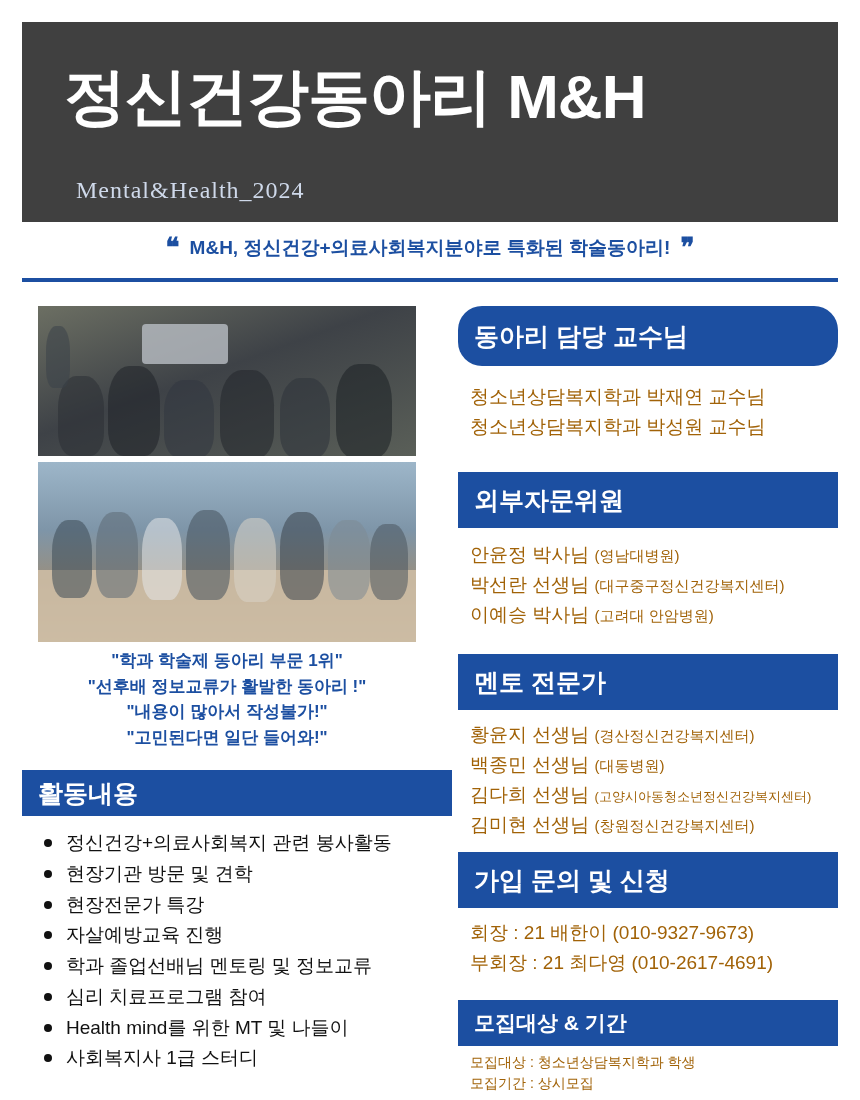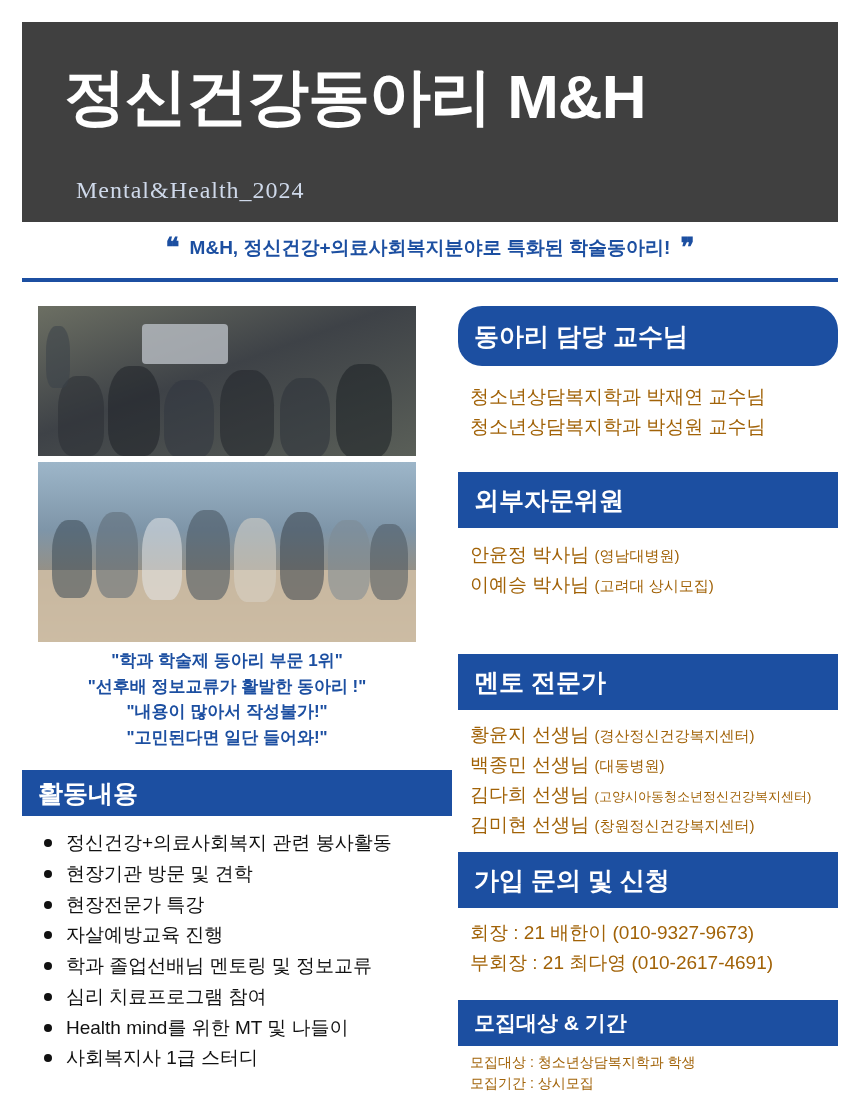--- a/index.html
+++ b/index.html
@@ -259,22 +259,26 @@
     <div>청소년상담복지학과 박성원 교수님</div>
   </div>
 
   <div class="section-bar r-bar-adv">외부자문위원</div>
   <div class="r-body body-adv">
     <div>
       <span>안윤정 박사님</span>
       <span class="sm">(영남대병원)</span>
     </div>
     <div>
+      <span>박선란 선생님</span>
+      <span class="sm">(대구중구정신건강복지센터)</span>
+    </div>
+    <div>
       <span>이예승 박사님</span>
-      <span class="sm">(고려대 상시모집)</span>
+      <span class="sm">(고려대 안암병원)</span>
     </div>
   </div>
 
   <div class="section-bar r-bar-mentor">멘토 전문가</div>
   <div class="r-body body-mentor">
     <div>
       <span>황윤지 선생님</span>
       <span class="sm">(경산정신건강복지센터)</span>
     </div>
     <div>

